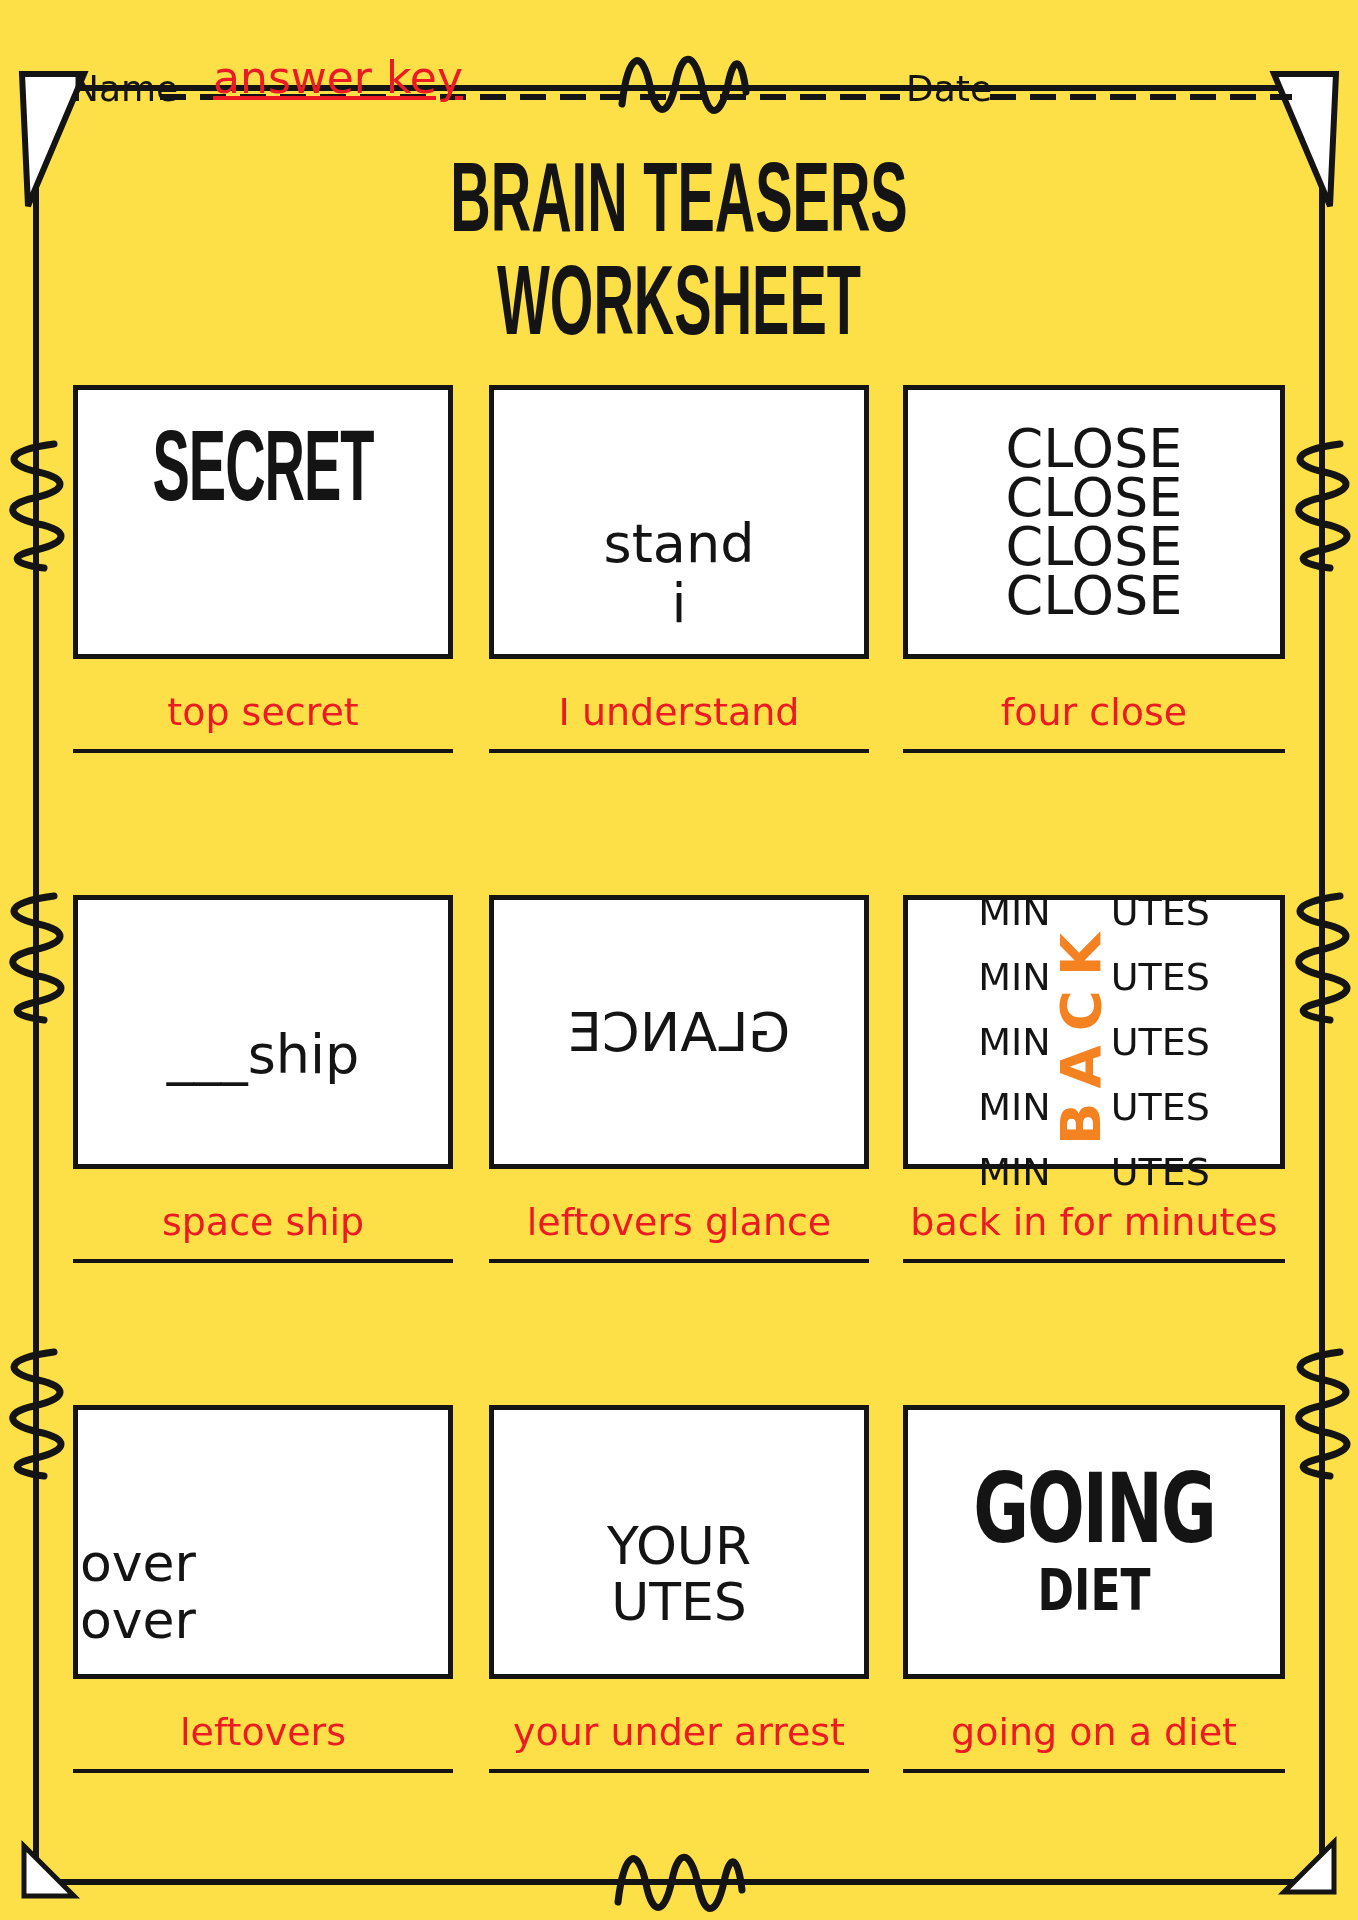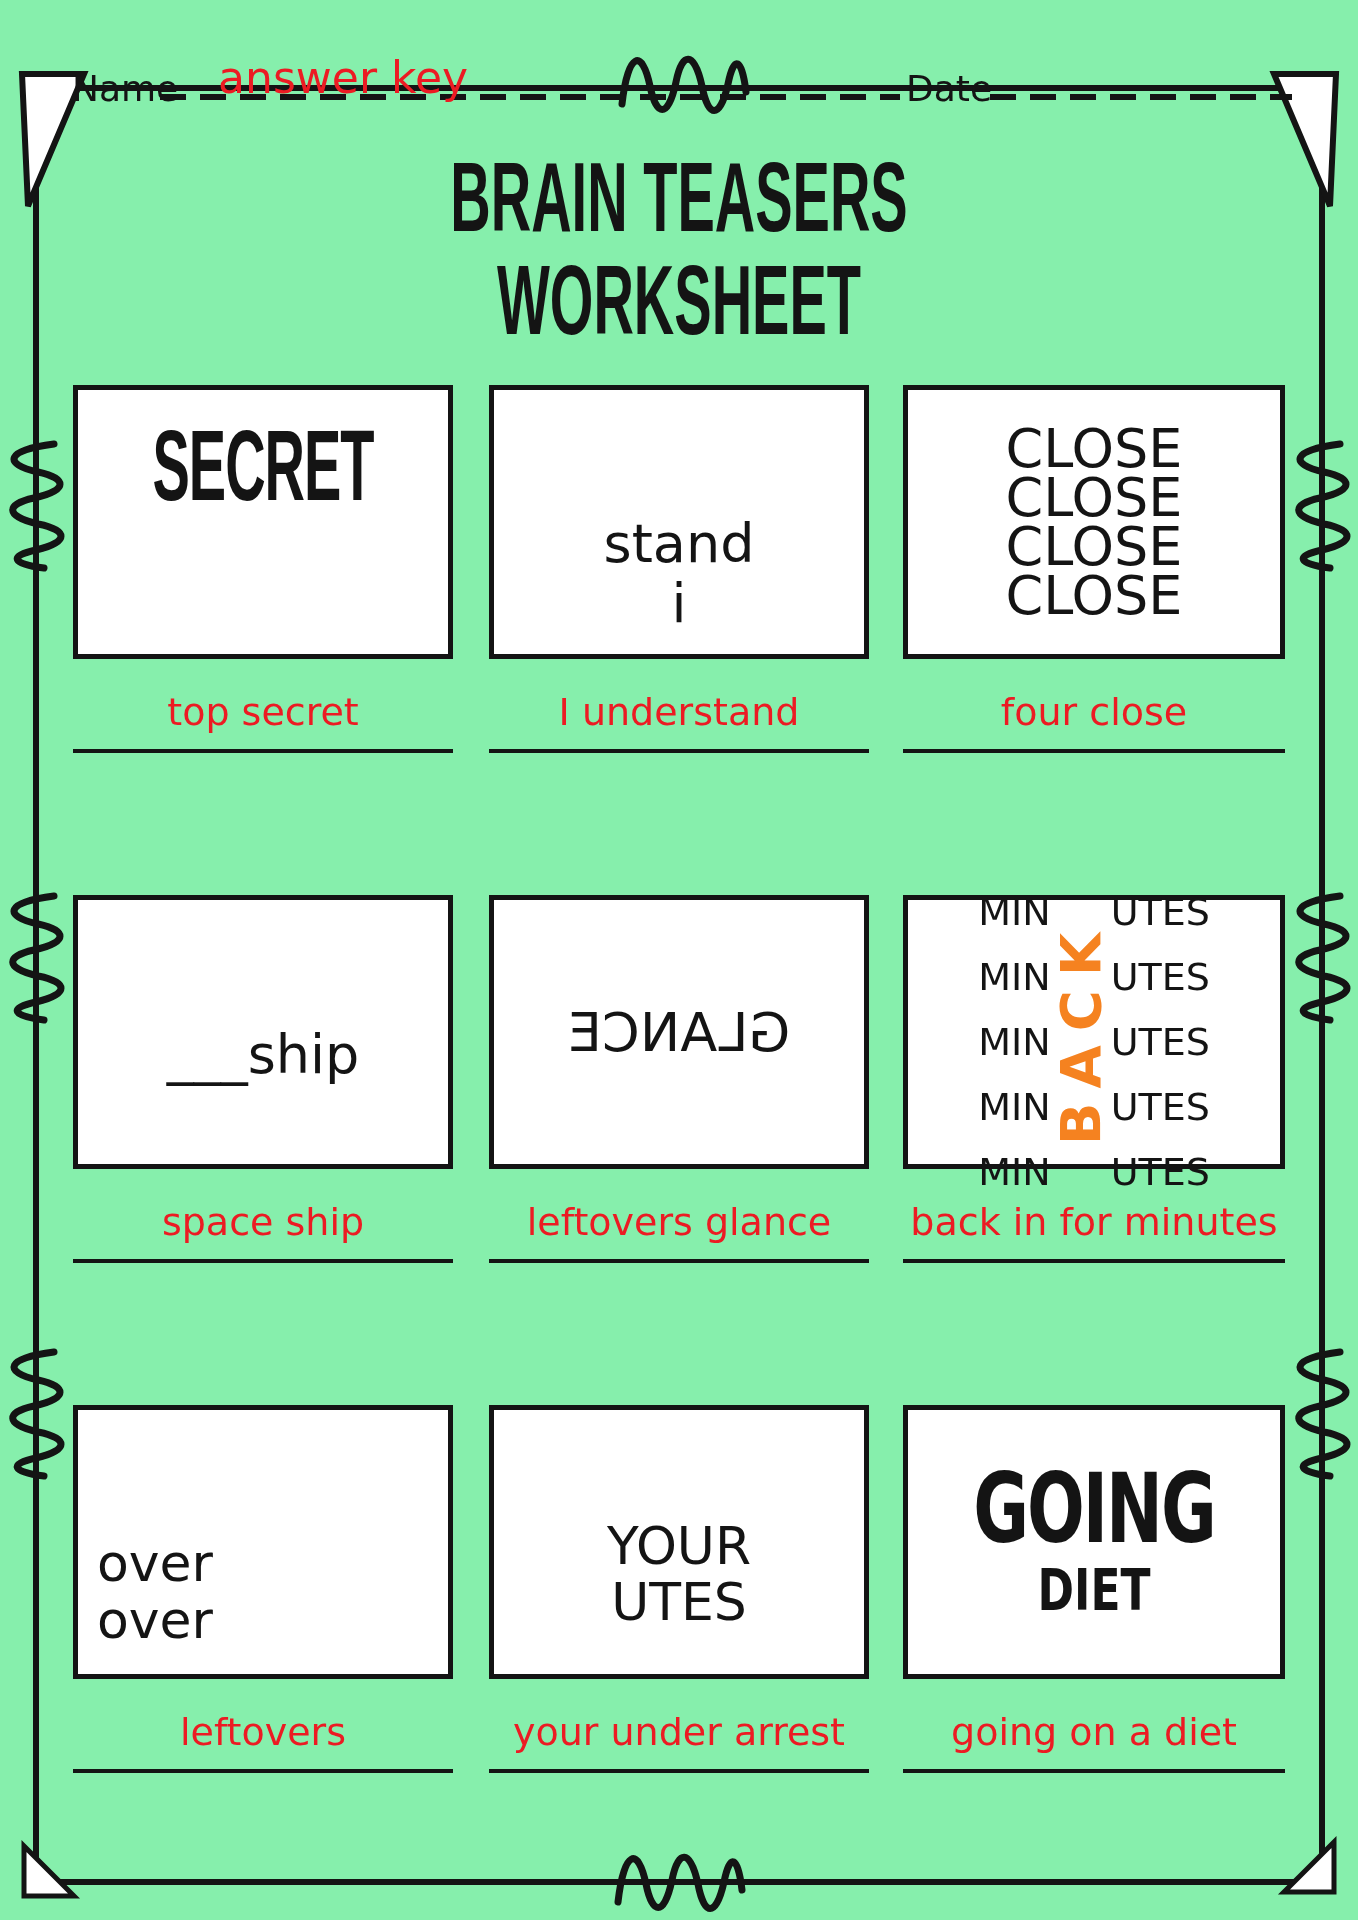--- a/index.html
+++ b/index.html
@@ -1,34 +1,34 @@
 <!DOCTYPE html>
 <html style="--red: #EC1B23; --orange: #F58220; --ink: #141414;"><head>
 <meta charset="utf-8">
 <style>
   :root { --red:#EC1B23; --orange:#F58220; --ink:#141414; }
   * { margin:0; padding:0; box-sizing:border-box; }
   body { background:#fff; font-family:"DejaVu Sans", sans-serif; }
-  .page { position:relative; width:1358px; height:1920px; background:#86efac; overflow:hidden; color:var(--ink); }
+  .page { position:relative; width:1358px; height:1920px; background:#fde047; overflow:hidden; color:var(--ink); }
 
   
   .frame { position:absolute; left:33px; top:85px; width:1292px; height:1800px; border:6px solid var(--ink); }
 
   .corner { position:absolute; }
   .squig { position:absolute; }
 
   
   .name-label { position:absolute; left:72px; top:68px; font-size:36px; }
   .date-label { position:absolute; left:906px; top:68px; font-size:36px; }
   .fill-line { position:absolute; top:94px; height:6px;
                background:repeating-linear-gradient(90deg, var(--ink) 0 26px, transparent 26px 40px); }
   .name-line { left:160px; width:740px; }
   .date-line { left:990px; width:302px; }
-  .answer-key { position:absolute; left:208px; top:52px; width:260px; text-align:right;
-                font-size:44px; color:var(--red); }
+  .answer-key { position:absolute; left:208px; top:52px; width:260px; text-align:center;
+                font-size:44px; color:var(--red);text-decoration:underline; }
 
   
   .title-line { position:absolute; left:0; width:100%; text-align:center;
                 font-family:"Liberation Sans", sans-serif; font-weight:bold; font-size:56px;
                 letter-spacing:0px; transform:scaleY(1.75); transform-origin:top center; }
   .title-1 { top:140px; }
   .title-2 { top:243px; }
 
   
   .cell { position:absolute; width:380px; }
@@ -54,21 +54,21 @@
   .glance-text { font-size:54px; transform:scaleX(-1); }
 
   .minutes-box { }
   .min-row { display:flex; align-items:center; font-size:38px; line-height:45px;margin-top:20px; }
   .min-gap { display:inline-block; width:60px; }
   .back-word { position:absolute; left:50%; top:50%;
                transform:translate(calc(-50% - 14px), -50%) rotate(-90deg);
                color:var(--orange); font-size:56px; font-weight:bold; letter-spacing:14px; white-space:nowrap; }
 
   .overover-box { align-items:flex-start; }
-  .overover { text-align:center; padding-left:19px; font-size:52px; line-height:57px; transform:translateY(50px); }
+  .overover { text-align:center; padding-left:2px; font-size:52px; line-height:57px; transform:translateY(50px); }
 
   .yourrest { text-align:center; font-size:52px; line-height:56px; transform:translateY(32px); }
 
   .goingdiet { text-align:center; }
   .going-text { font-family:"DejaVu Sans", sans-serif; font-weight:bold; font-size:68px; letter-spacing:-2px;
                 transform:scaleY(1.42); transform-origin:center; }
   .diet-text { font-weight:bold; font-size:44px; transform:scaleY(1.3); margin-top:16px; }
 </style>
 </head>
 <body>

